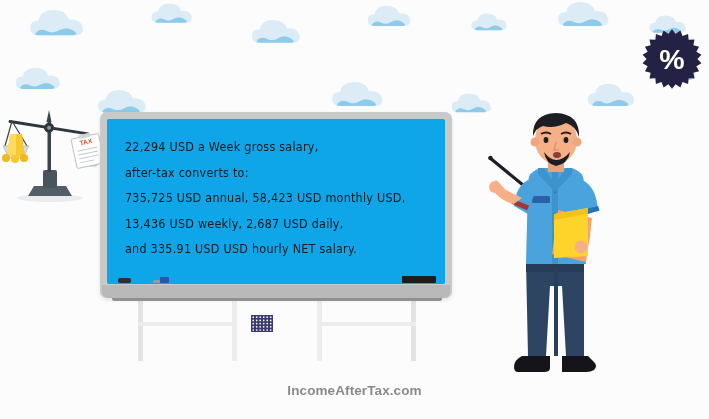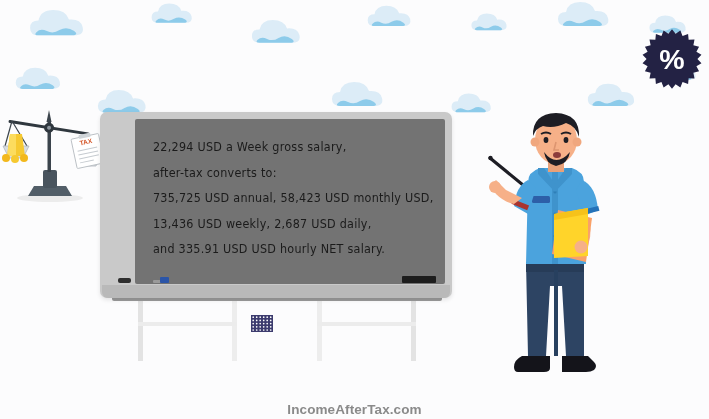--- a/index.html
+++ b/index.html
@@ -73,23 +73,22 @@
     border-radius: 7px;
     box-shadow: 0 2px 4px rgba(0,0,0,0.10);
     z-index: 4;
   }
   #whiteboard-surface {
     position: absolute;
     left: 7px;
     top: 7px;
     right: 7px;
     bottom: 14px;
-    background: #737373;
+    background: #0ea5e9;
     border-radius: 2px;
-    margin-left: 28px;
   }
   #whiteboard-tray {
     position: absolute;
     left: 2px;
     right: 2px;
     bottom: 0px;
     height: 13px;
     background: #b9b9b9;
     border-radius: 0 0 6px 6px;
   }
@@ -176,21 +175,21 @@
     top: 110px;
     width: 140px;
     height: 280px;
     z-index: 5;
   }
 
   
   #footer {
     position: absolute;
     left: 0;
-    top: 400px;
+    top: 381px;
     width: 709px;
     text-align: center;
     z-index: 6;
   }
   #footer-text {
     font-family: "Liberation Sans", sans-serif;
     font-weight: bold;
     font-size: 13.5px;
     color: #8a8a8a;
     letter-spacing: 0.1px;

